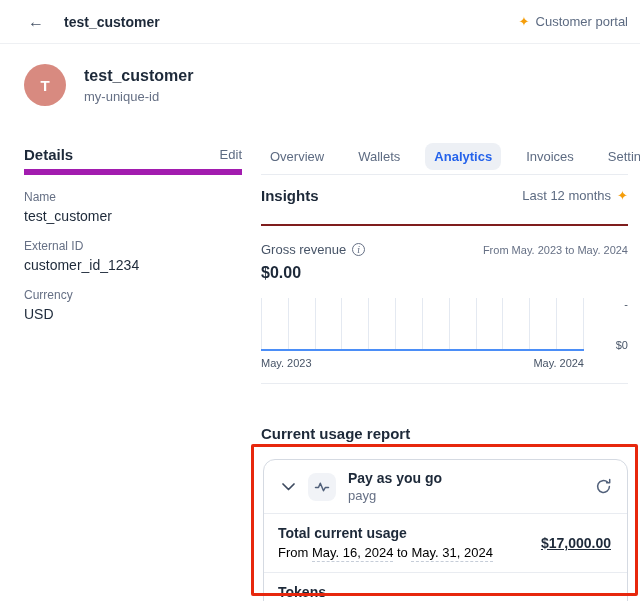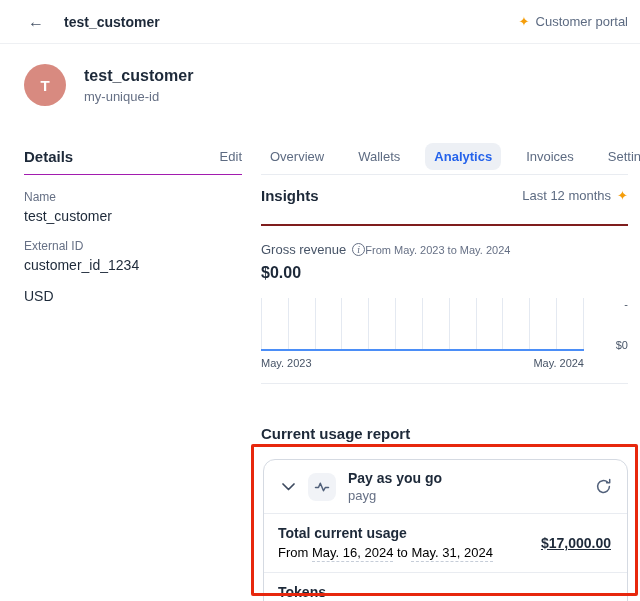--- a/index.html
+++ b/index.html
@@ -23,42 +23,42 @@
   .profile { position:absolute; top:64px; left:24px; display:flex; align-items:center; gap:18px; }
   .avatar { width:42px; height:42px; border-radius:50%; background:#d88a80; color:#fff;
     display:flex; align-items:center; justify-content:center; font-size:15px; font-weight:700; }
   .profile-name { font-size:16px; font-weight:700; }
   .profile-id { font-size:13px; color:#667085; margin-top:4px; }
 
   
   .col-left { position:absolute; top:139px; left:24px; width:218px; }
   .col-right { position:absolute; top:139px; left:261px; width:367px; }
   .section-head { display:flex; align-items:center; justify-content:space-between;
-    height:36px; border-bottom:1px solid #a21caf; }
+    height:36px; border-bottom:6px solid #a21caf; }
   .section-title { font-size:15px; font-weight:700; }
   .edit-link { font-size:13px; color:#5d6b82; background:none; border:none; cursor:pointer; }
 
   .field { margin-top:15px; }
   .field-label { font-size:12px; color:#667085; margin-bottom:4px; }
   .field-value { font-size:14px; color:#1d2939; }
 
   
   .tabs { display:flex; align-items:center; gap:16px; height:36px; border-bottom:1px solid #e9ecf1; }
   .tab { font-size:13px; color:#5d6b82; padding:6px 9px; border-radius:8px; background:transparent;
     border:none; cursor:pointer; white-space:nowrap; }
   .tab.active { color:#2563eb; background:#edf0f5; font-weight:600; }
 
   
   .insights-head { display:flex; align-items:center; justify-content:space-between;
     padding:12px 0 20px; border-bottom:2px solid #7f1d1d; }
   .period-select { display:flex; align-items:center; gap:6px; font-size:13px; color:#5d6b82;
     background:none; border:none; cursor:pointer; }
 
   .metric { margin-top:16px; }
-  .metric-row1 { display:flex; align-items:center; justify-content:flex-start; }
+  .metric-row1 { display:flex; align-items:center; justify-content:space-between; }
   .metric-label { display:flex; align-items:center; gap:6px; font-size:13px; color:#475467; }
   .info-icon { width:13px; height:13px; border:1px solid #667085; border-radius:50%;
     font-size:9px; color:#667085; display:inline-flex; align-items:center; justify-content:center;
     font-family:"DejaVu Serif",serif; font-style:italic; cursor:pointer; }
   .metric-range { font-size:11px; color:#667085; }
   .metric-value { font-size:16px; font-weight:700; margin-top:7px; }
 
   .chart-wrap { display:flex; margin-top:16px; }
   .chart-plot { flex:1; height:53px; display:flex; border-bottom:2px solid #4b8ef7; }
   .grid-cell { flex:1; border-left:1px solid #e4e9f1; }
@@ -127,20 +127,21 @@
     </div>
     <div class="field">
       <div class="field-label">Name</div>
       <div class="field-value">test_customer</div>
     </div>
     <div class="field">
       <div class="field-label">External ID</div>
       <div class="field-value">customer_id_1234</div>
     </div>
     <div class="field">
+      <div class="field-label">Currency</div>
       <div class="field-value">USD</div>
     </div>
   </div>
 
   <div class="col-right">
 
     <div class="tabs">
       <button class="tab">Overview</button>
       <button class="tab">Wallets</button>
       <button class="tab active">Analytics</button>

